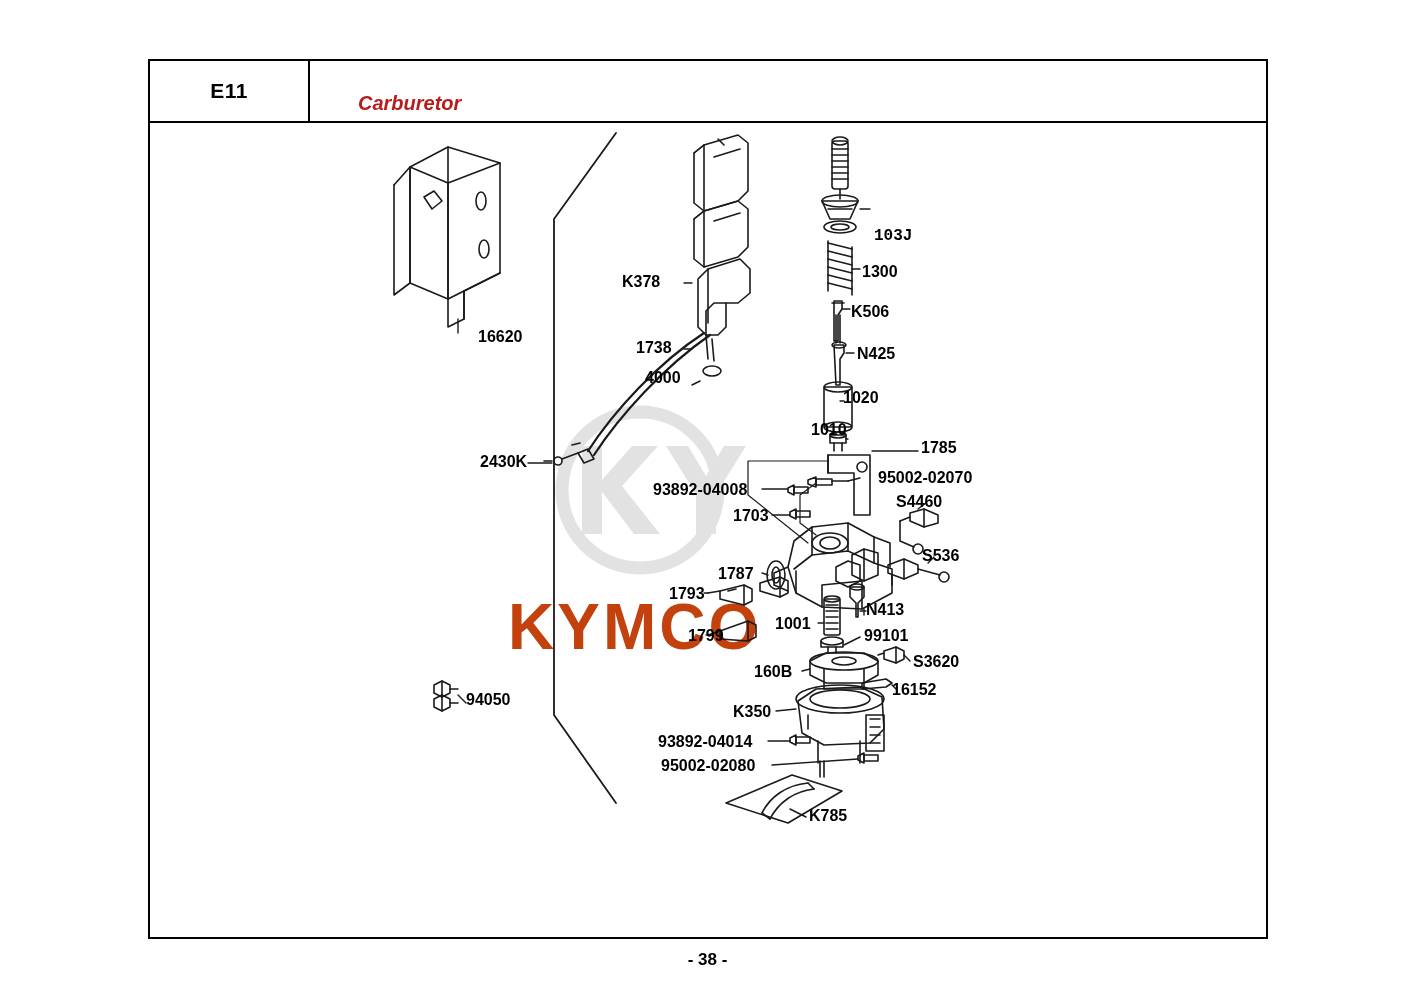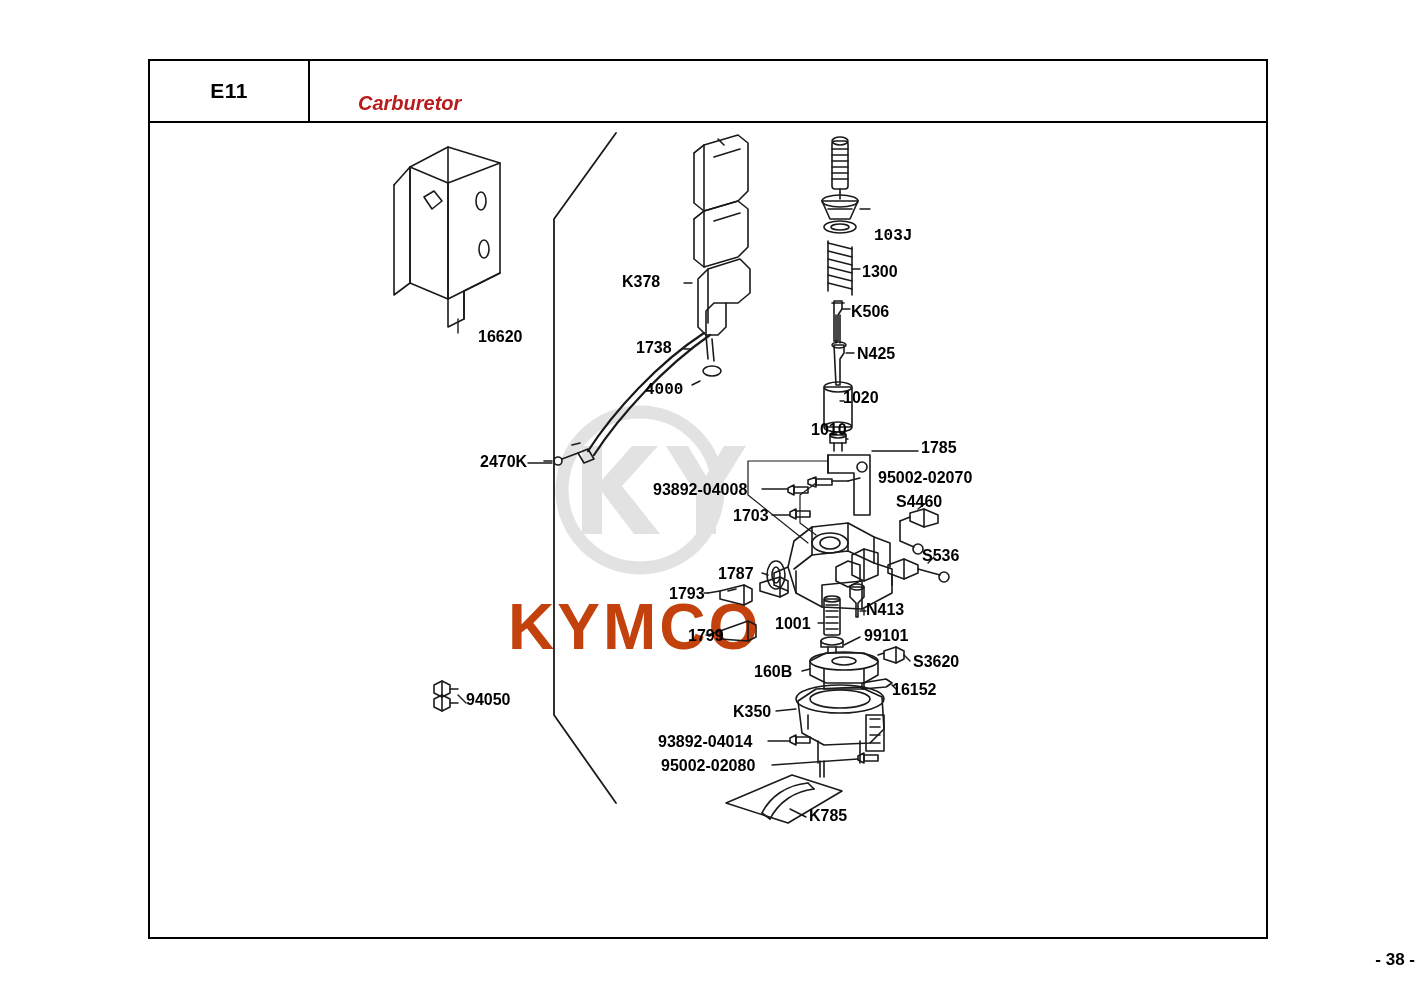--- a/index.html
+++ b/index.html
@@ -66,21 +66,21 @@
     font-weight: bold;
     color: #b91c1c;
     font-style: italic;
   }
   
   .footer {
     position: absolute;
     left: 0;
     top: 950px;
     width: 1415px;
-    text-align: right;
+    text-align: center;
     font-size: 17px;
     font-weight: bold;
     color: #000;
   }
   
   .watermark {
     position: absolute;
     left: 490px;
     top: 400px;
     width: 420px;
@@ -408,22 +408,22 @@
 
           <path d="M680,338 L600,338 L600,372 L660,420" stroke-width="1.2"></path>
           <path d="M668,360 L652,372 L652,400 L668,412" stroke-width="1.2"></path>
         </g>
       </g>
     </svg>
 
     <div class="lbl" style="left:330px; top:205px;">16620</div>
     <div class="lbl" style="left:474px; top:150px;">K378</div>
     <div class="lbl" style="left:488px; top:216px;">1738</div>
-    <div class="lbl" style="left:497px; top:258px;font-family:Liberation Mono, monospace;">4000</div>
-    <div class="lbl" style="left:332px; top:330px;">2470K</div>
+    <div class="lbl" style="left:497px; top:246px;">4000</div>
+    <div class="lbl" style="left:332px; top:330px;">2430K</div>
     <div class="lbl" style="left:505px; top:358px;">93892-04008</div>
     <div class="lbl" style="left:585px; top:384px;">1703</div>
     <div class="lbl" style="left:570px; top:442px;">1787</div>
     <div class="lbl" style="left:521px; top:462px;">1793</div>
     <div class="lbl" style="left:540px; top:504px;">1799</div>
     <div class="lbl" style="left:627px; top:492px;">1001</div>
     <div class="lbl" style="left:606px; top:540px;">160B</div>
     <div class="lbl" style="left:585px; top:580px;">K350</div>
     <div class="lbl" style="left:510px; top:610px;">93892-04014</div>
     <div class="lbl" style="left:513px; top:634px;">95002-02080</div>

